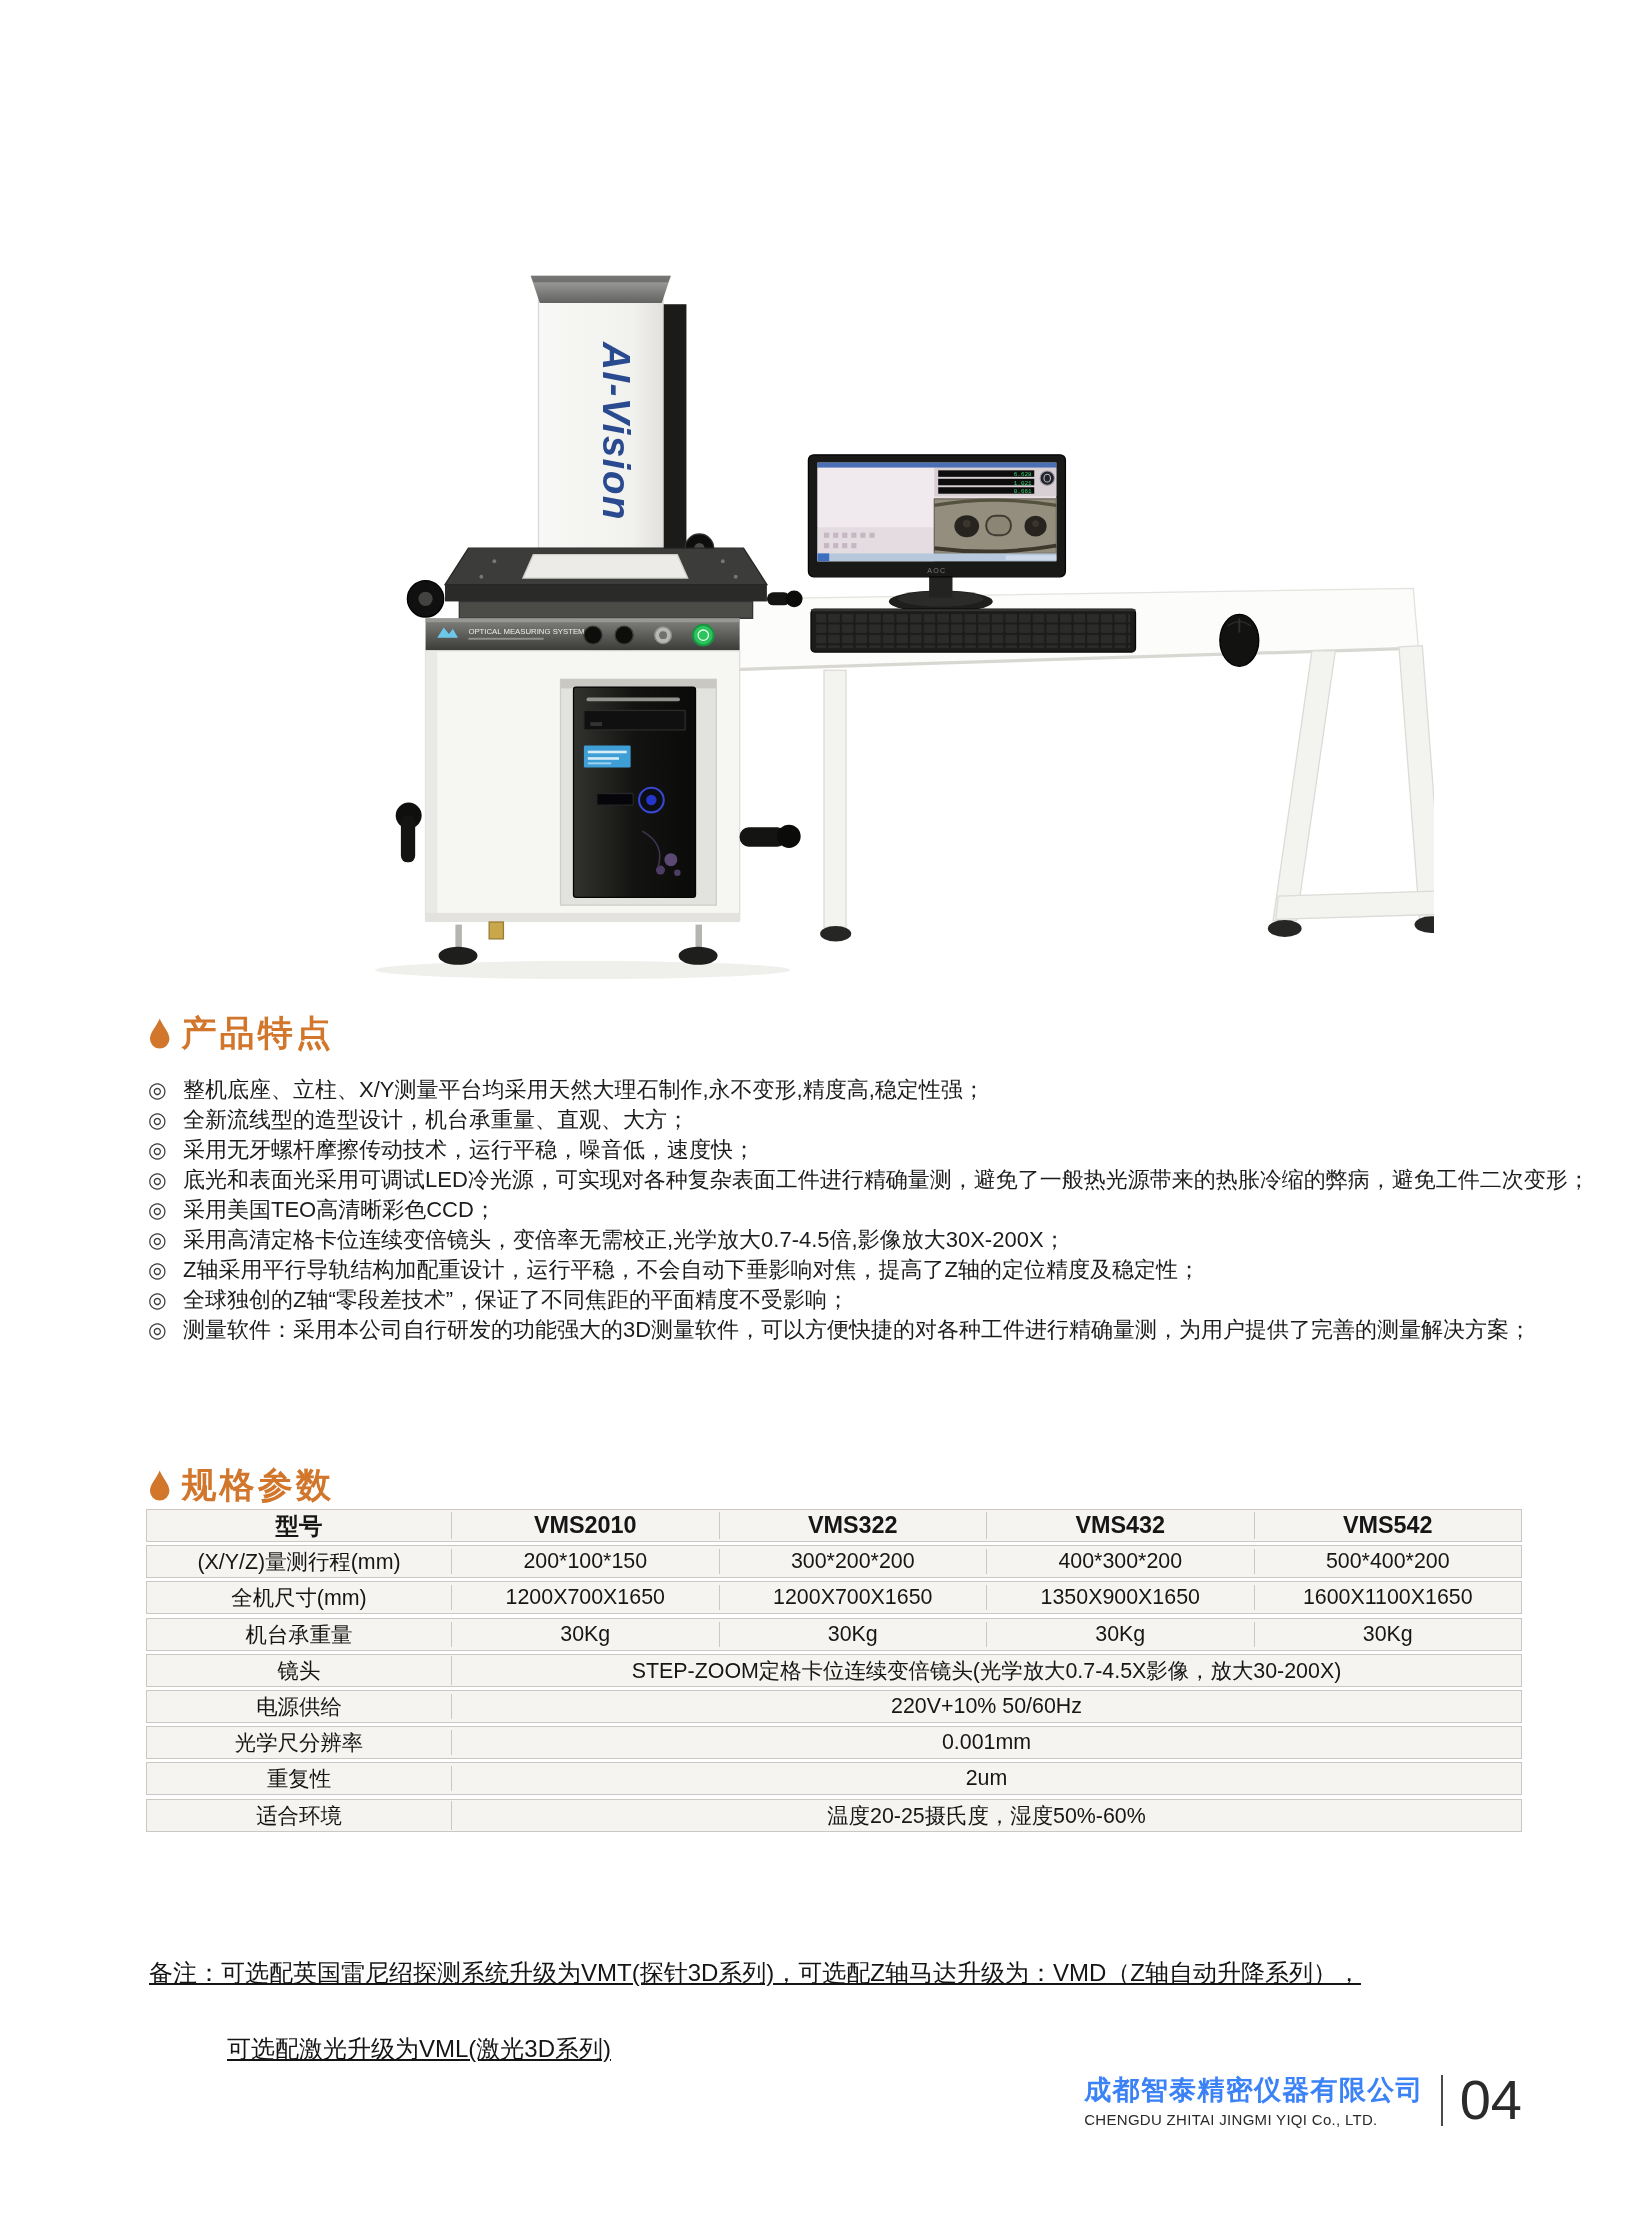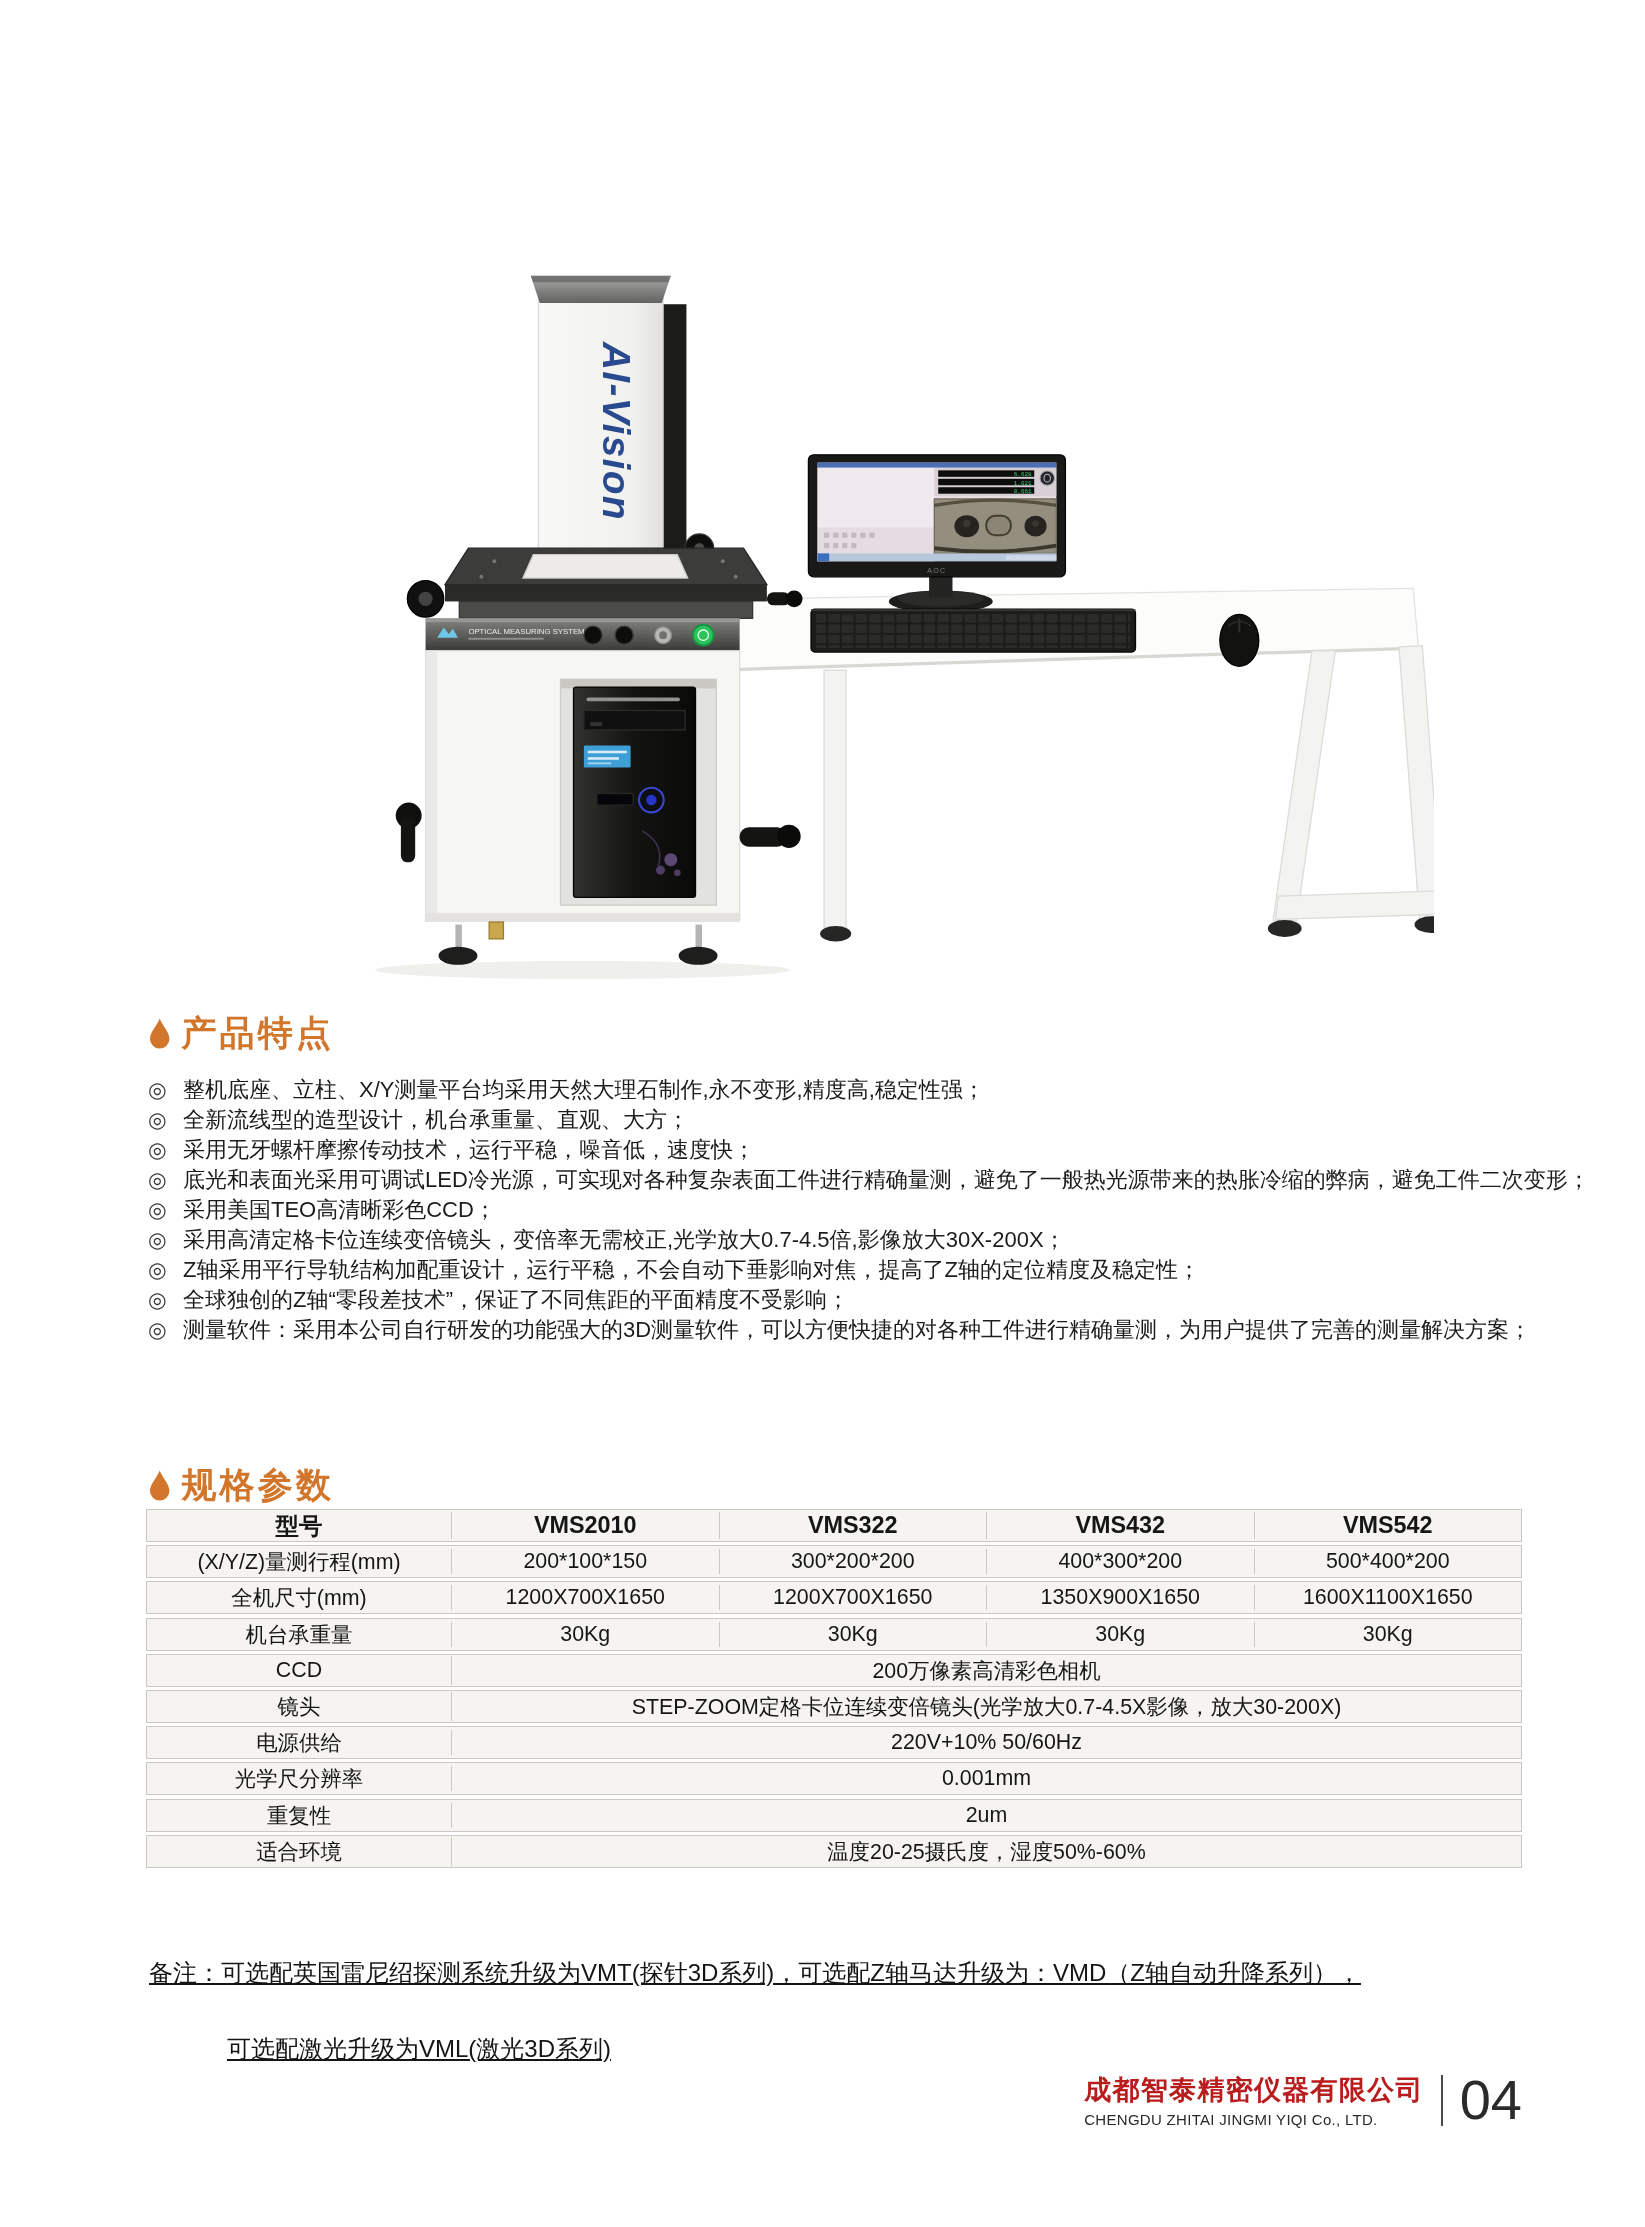--- a/index.html
+++ b/index.html
@@ -56,21 +56,21 @@
   .t-header .t-cell { font-weight:bold; font-size:23.4px; }
 
   
   .notes { position:absolute; left:149px; top:1955px; font-size:24px; color:#151515;text-decoration:underline; }
   .note-line { line-height:36px; white-space:nowrap; }
   .note-line.indent { padding-left:78px;margin-top:40px; }
 
   
   .footer { position:absolute; right:124px; top:2072px; display:flex; align-items:center; gap:17px; }
   .company { text-align:left; }
-  .company-cn { font-size:27px; font-weight:bold; color:#b91c1c; letter-spacing:1.3px; }
+  .company-cn { font-size:27px; font-weight:bold; color:#3b82f6; letter-spacing:1.3px; }
   .company-en { font-size:15px; color:#2a2a2a; margin-top:3.2px; letter-spacing:0.3px; }
   .footer-divider { width:1.9px; height:51px; background:#4a4a4a; }
   .page-num { font-size:56px; color:#2b2b2b; line-height:1; }
 </style>
 </head>
 <body>
 
 <div class="page">
 
 
@@ -341,24 +341,20 @@
       <div class="t-cell">1600X1100X1650</div>
     </div>
     <div class="t-row">
       <div class="t-cell t-label">机台承重量</div>
       <div class="t-cell">30Kg</div>
       <div class="t-cell">30Kg</div>
       <div class="t-cell">30Kg</div>
       <div class="t-cell">30Kg</div>
     </div>
     <div class="t-row">
-      <div class="t-cell t-label">CCD</div>
-      <div class="t-cell">200万像素高清彩色相机</div>
-    </div>
-    <div class="t-row">
       <div class="t-cell t-label">镜头</div>
       <div class="t-cell">STEP-ZOOM定格卡位连续变倍镜头(光学放大0.7-4.5X影像，放大30-200X)</div>
     </div>
     <div class="t-row">
       <div class="t-cell t-label">电源供给</div>
       <div class="t-cell">220V+10% 50/60Hz</div>
     </div>
     <div class="t-row">
       <div class="t-cell t-label">光学尺分辨率</div>
       <div class="t-cell">0.001mm</div>

